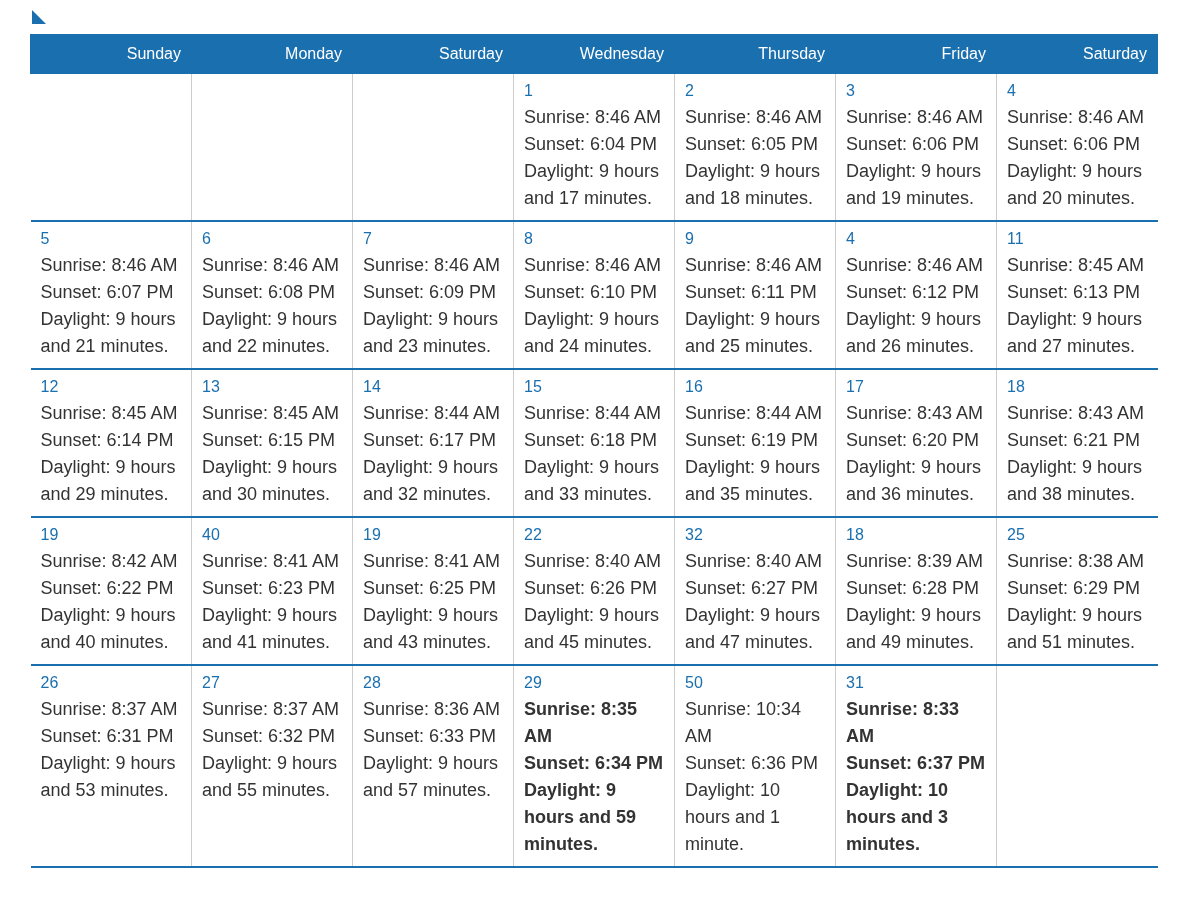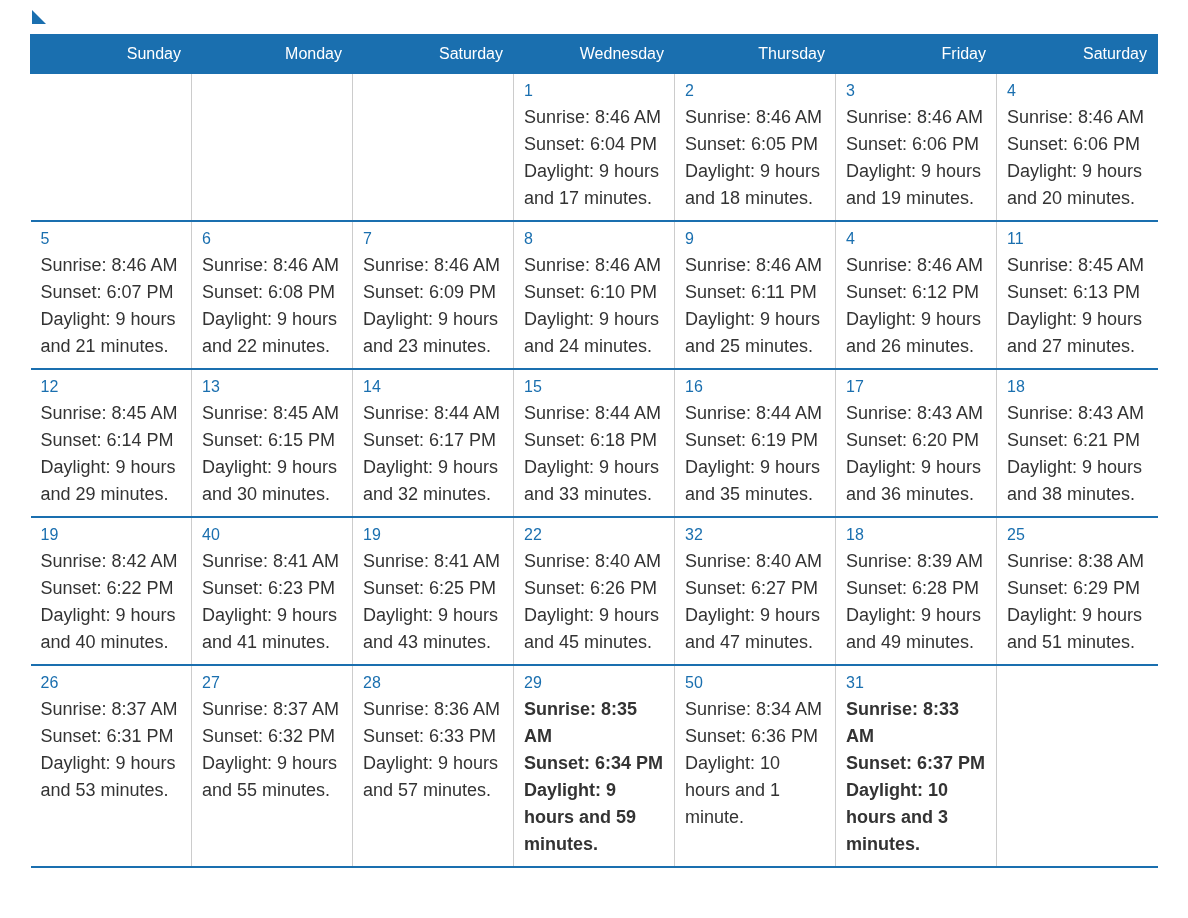--- a/index.html
+++ b/index.html
@@ -312,21 +312,21 @@
 Daylight: 9 hours and 57 minutes.</div>
         </td>
         <td>
           <span class="day-number">29</span>
           <div class="day-info" style="white-space: pre-line; font-weight: bold;">Sunrise: 8:35 AM
 Sunset: 6:34 PM
 Daylight: 9 hours and 59 minutes.</div>
         </td>
         <td>
           <span class="day-number">50</span>
-          <div class="day-info" style="white-space: pre-line;">Sunrise: 8:34 AM
+          <div class="day-info" style="white-space: pre-line;">Sunrise: 10:34 AM
 Sunset: 6:36 PM
 Daylight: 10 hours and 1 minute.</div>
         </td>
         <td>
           <span class="day-number">31</span>
           <div class="day-info" style="white-space: pre-line; font-weight: bold;">Sunrise: 8:33 AM
 Sunset: 6:37 PM
 Daylight: 10 hours and 3 minutes.</div>
         </td>
         <td class="empty-cell"></td>

